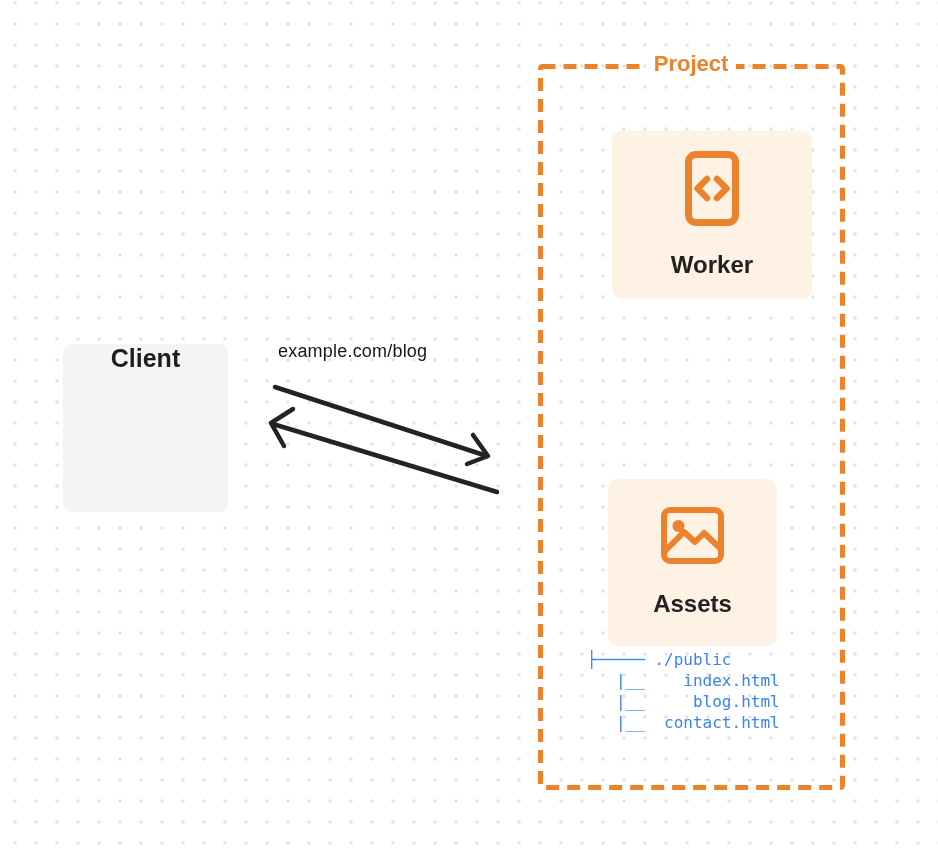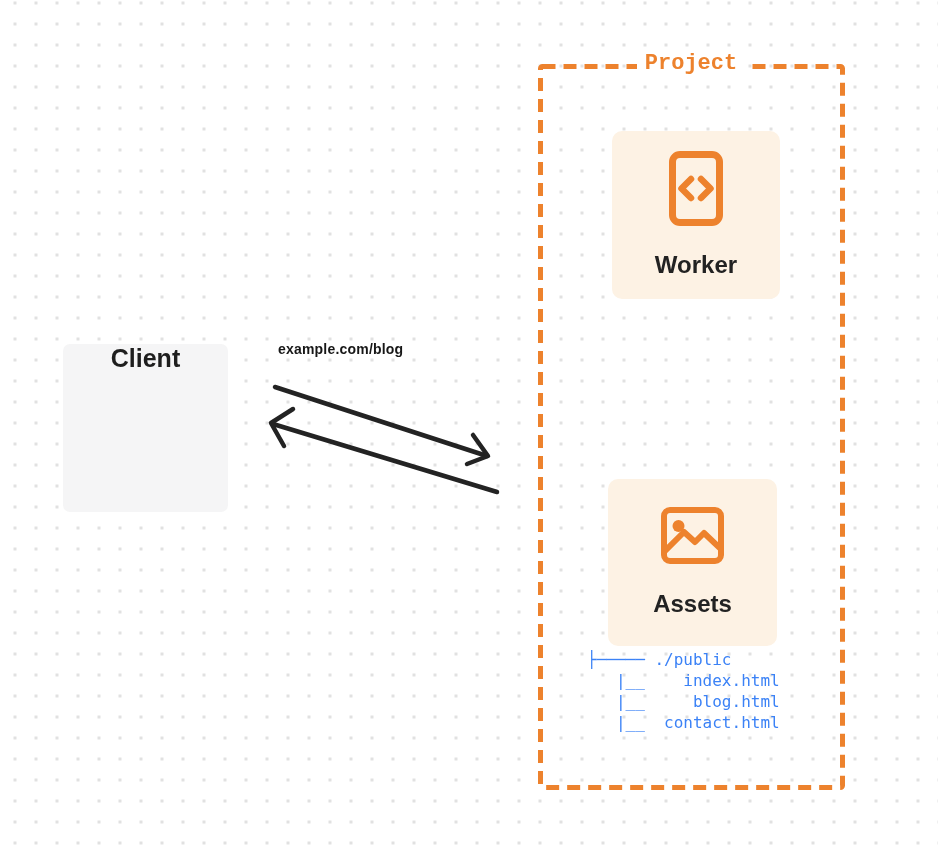--- a/index.html
+++ b/index.html
@@ -31,50 +31,49 @@
     border-radius: 7px;
     display: flex; align-items: flex-start; justify-content: center;
   }
   .client-box span {
     font-size: 25px; font-weight: bold; color: #1e1e1e;
   }
 
   
   .request-label {
     left: 278px; top: 341px;
-    font-size: 14px; font-weight: bold; color: #171717;
+    font-size: 18px; font-weight: normal; color: #171717;
     letter-spacing: 0.2px;
     white-space: nowrap;
   }
 
   
   .project-label-wrap {
     left: 538px; top: 51px; width: 306px;
     text-align: center;
   }
   .project-label-wrap span {
     display: inline-block;
     background: #ffffff;
     padding: 0 8px;
     font-size: 22px; font-weight: bold;
     color: #ed822d;
-    font-family: Liberation Mono, monospace;
   }
 
   
   .card {
     background: #fdf2e4;
     border-radius: 10px;
     display: flex; flex-direction: column;
     align-items: center; justify-content: center;
   }
   .card .card-label {
     font-size: 24px; font-weight: bold; color: #222222;
   }
-  .worker-card { left: 612px; top: 131px; width: 168px; height: 168px; gap: 25px; }
+  .worker-card { left: 612px; top: 131px; width: 200px; height: 168px; gap: 25px; }
   .assets-card { left: 608px; top: 479px; width: 169px; height: 167px; gap: 26px; }
 
   
   .file-tree {
     left: 587px; top: 649px;
     font-family: "DejaVu Sans Mono", monospace;
     font-size: 16px;
     line-height: 21px;
     color: #3b82f6;
     white-space: pre;

